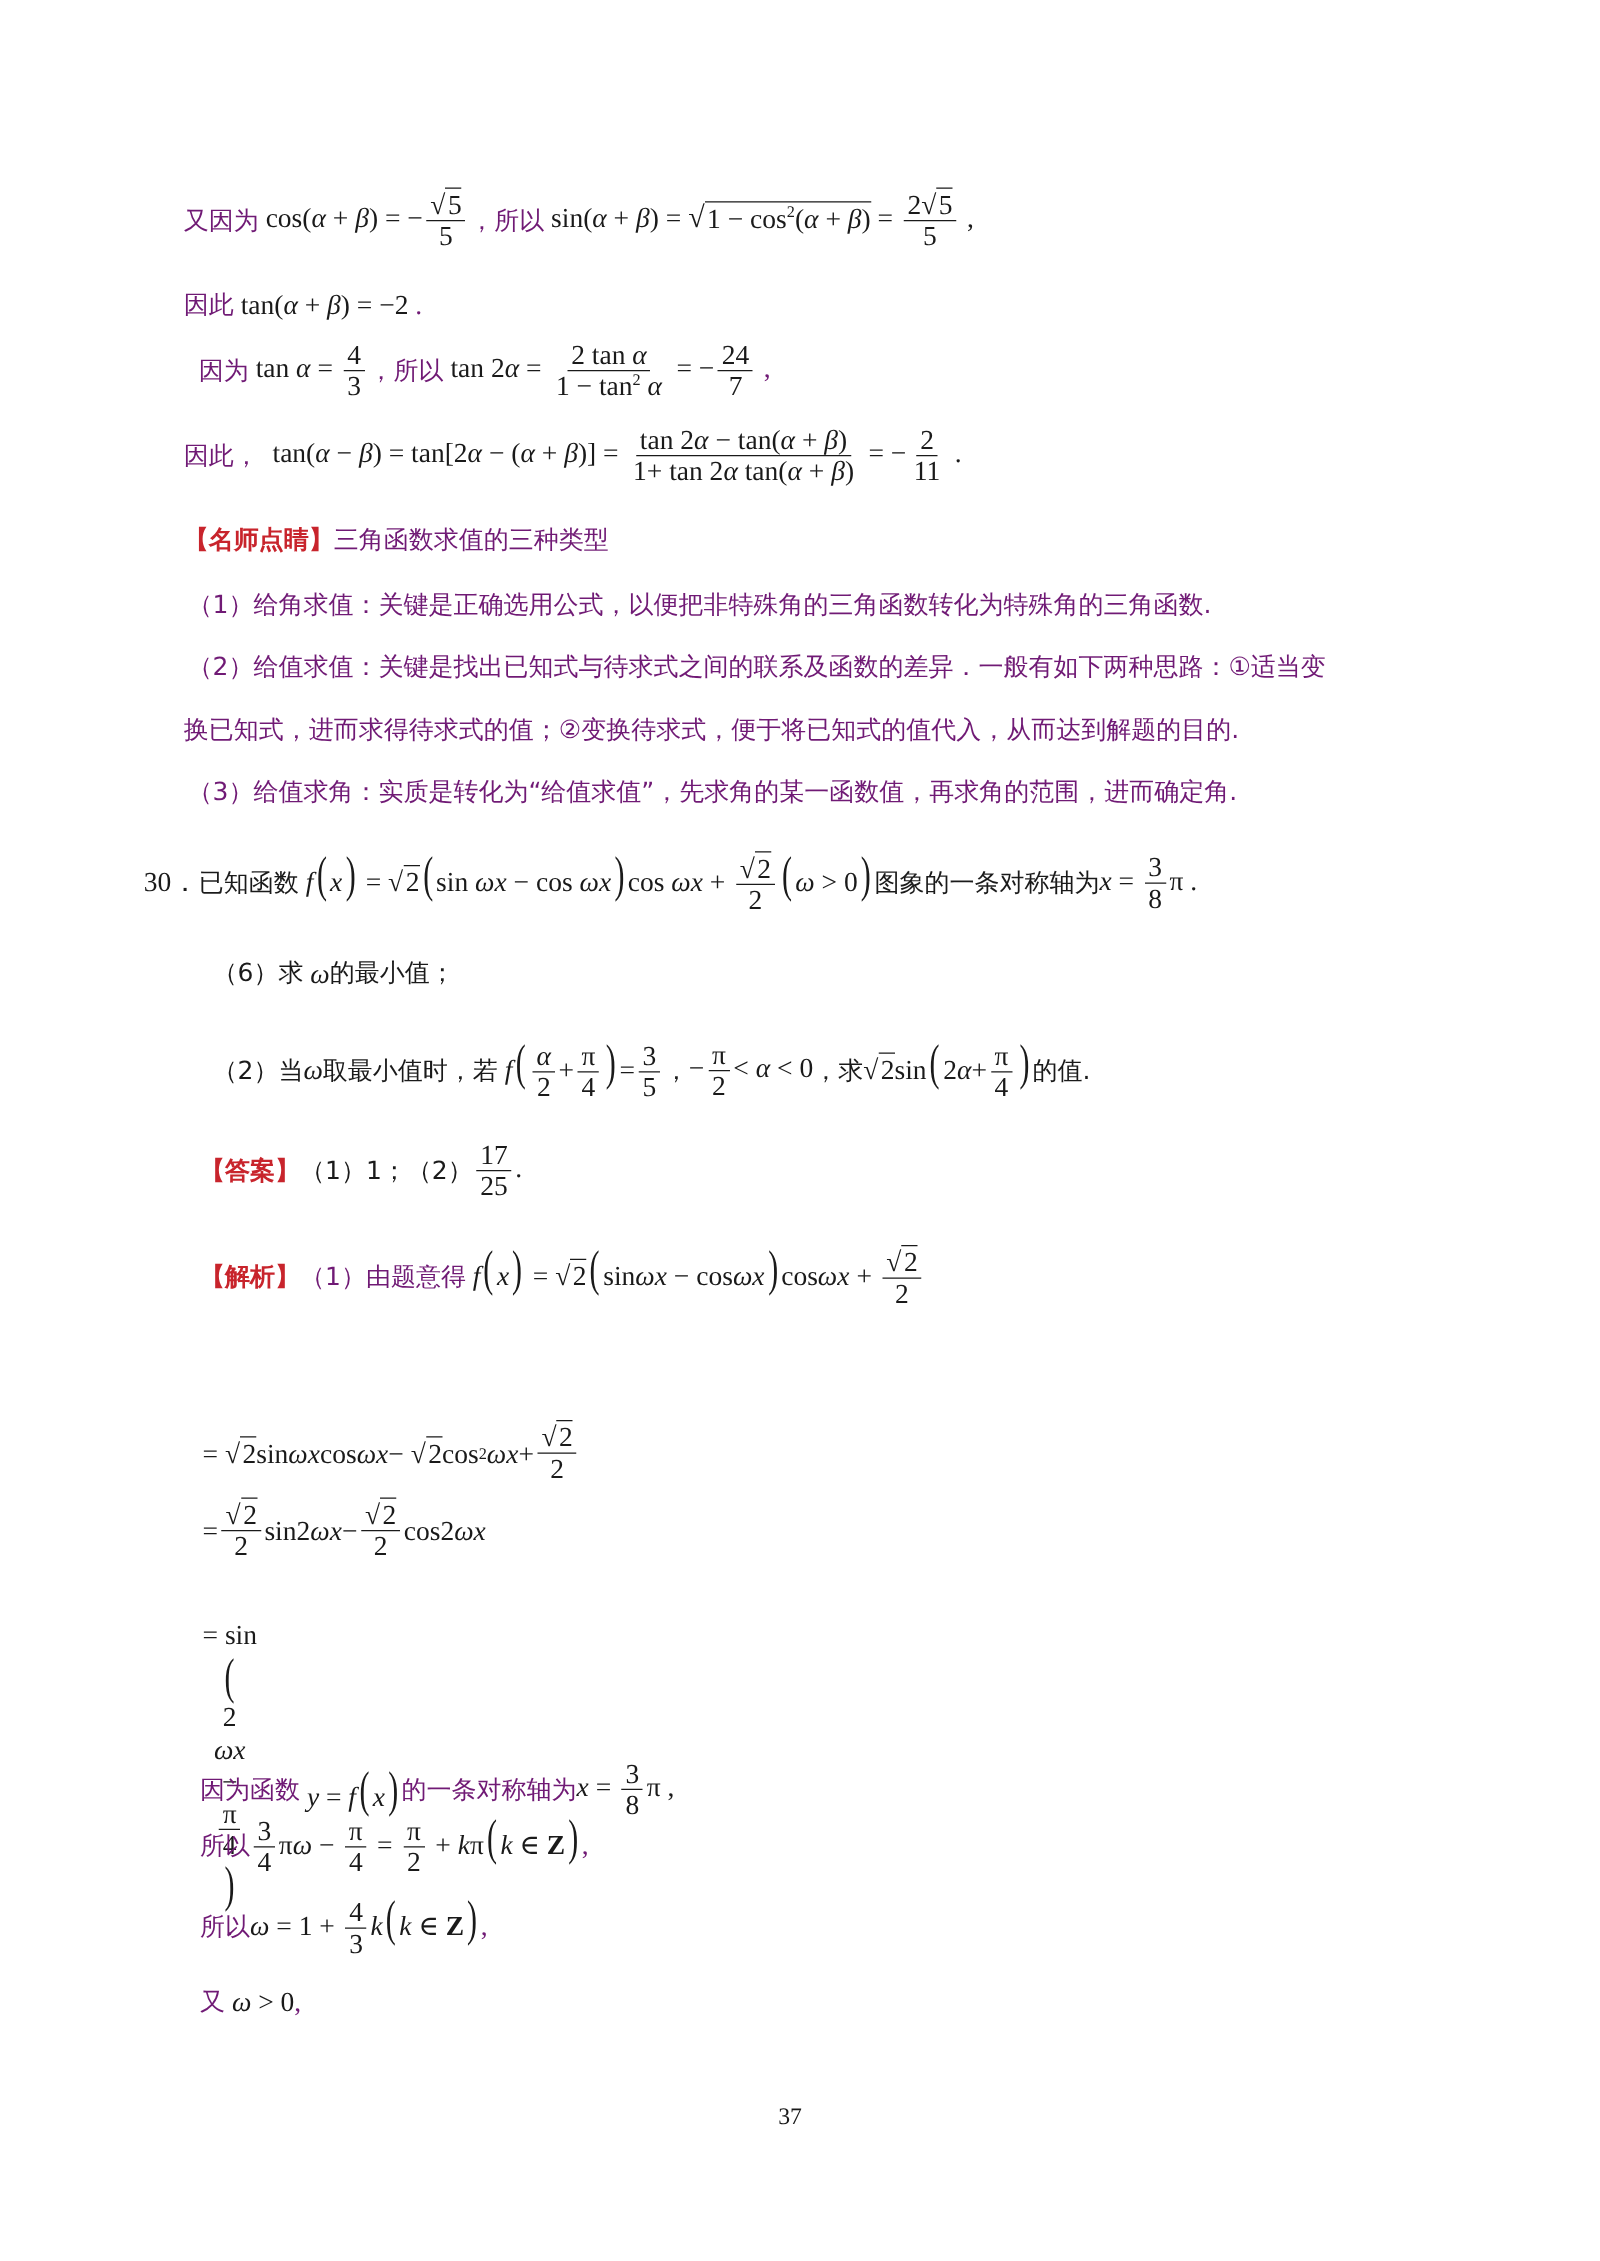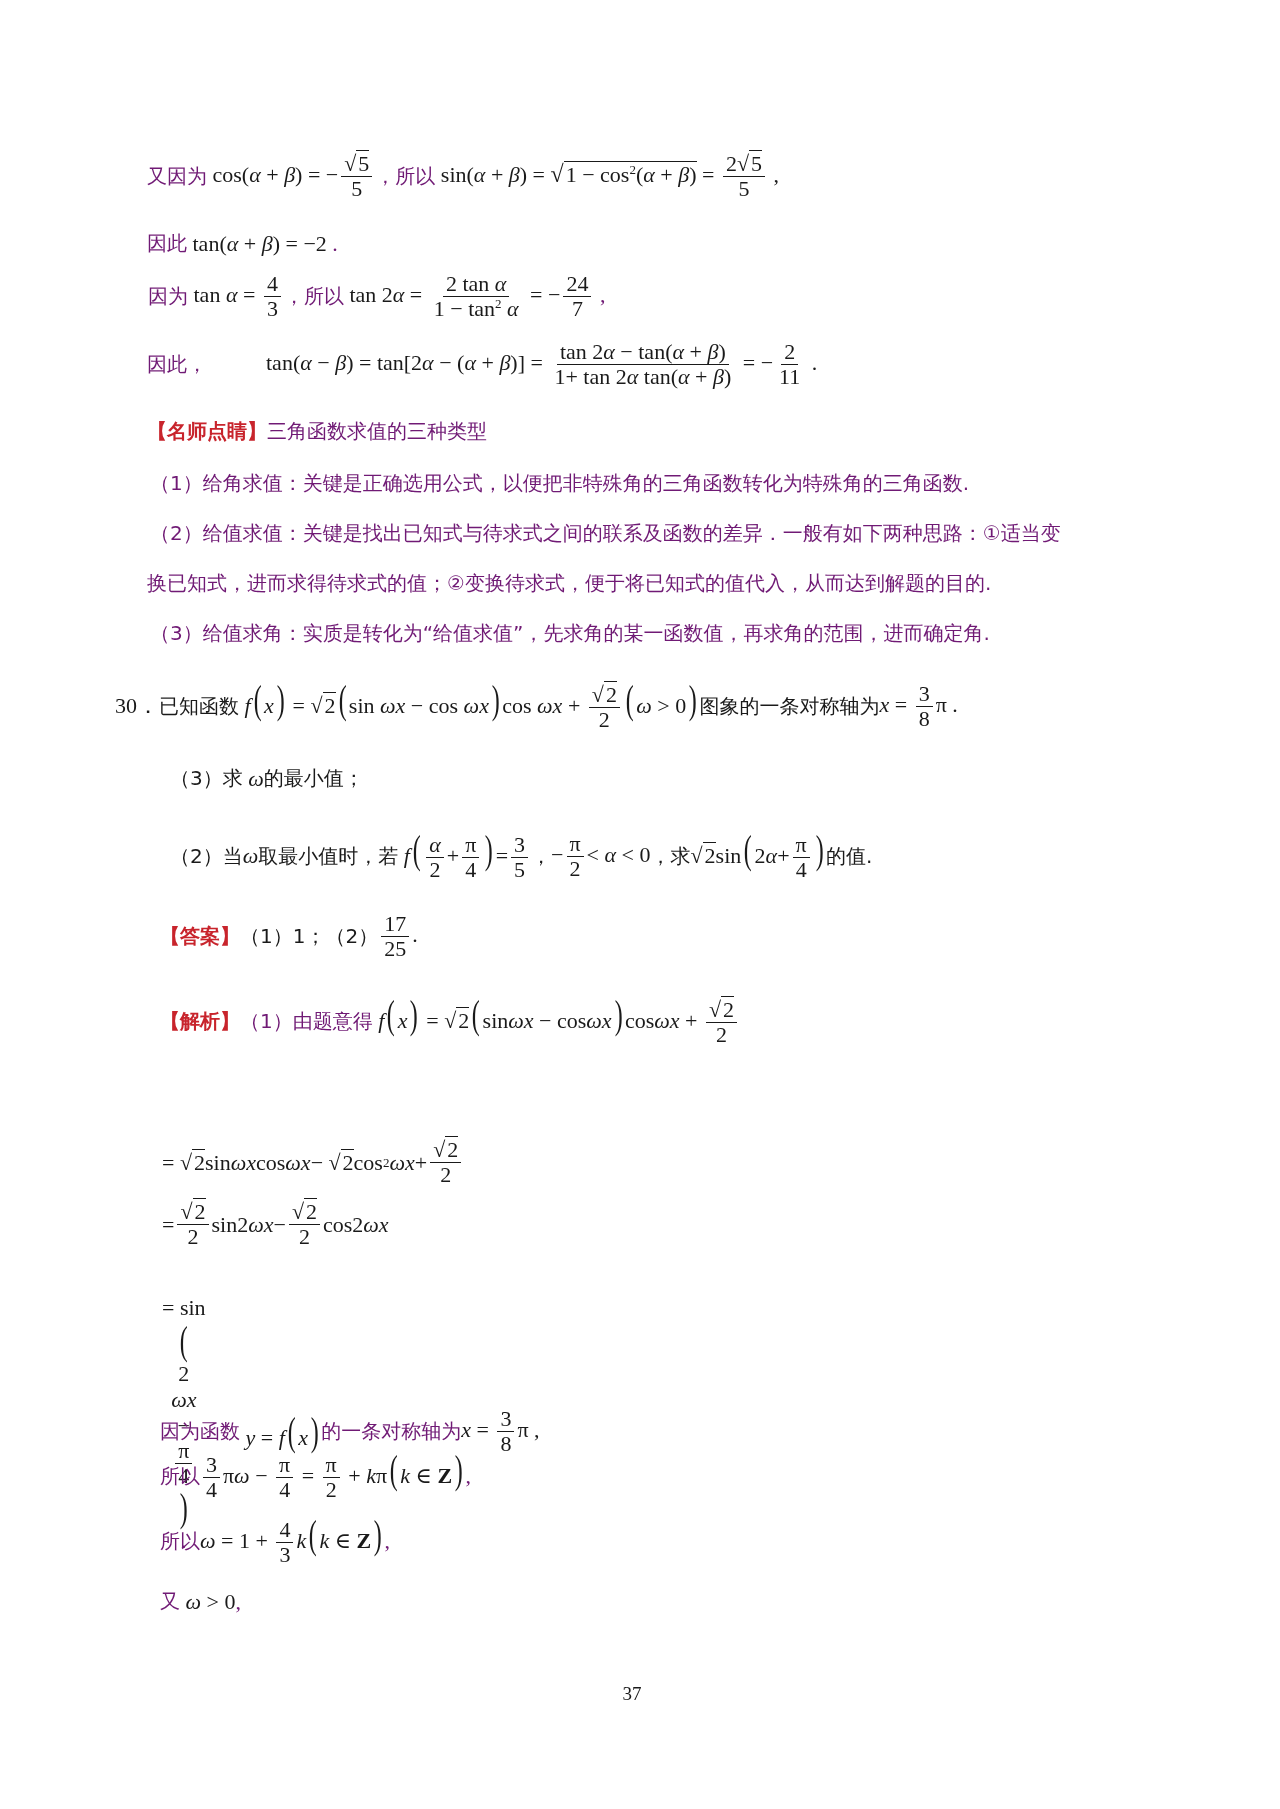--- a/index.html
+++ b/index.html
@@ -34,37 +34,37 @@
         <span class="num">2√<span class="sqrt">5</span></span>
         <span class="den">5</span>
       </span> ,</span>
 </div>
 
 <div class="line" style="top:230px;left:147px;">
   <span class="cn red">因此</span>
   <span class="m">&nbsp;tan(<i>α</i> + <i>β</i>) = −2 <span class="red">.</span></span>
 </div>
 
-<div class="line" style="top:272px;left:148px;">
+<div class="line" style="top:272px;left:159px;">
   <span class="cn red">因为</span>
   <span class="m">&nbsp;tan <i>α</i> = <span class="frac">
         <span class="num">4</span>
         <span class="den">3</span>
       </span></span>
   <span class="cn red">，所以</span>
   <span class="m">&nbsp;tan 2<i>α</i> = <span class="frac">
         <span class="num">2 tan <i>α</i></span>
         <span class="den">1 − tan<sup>2</sup> <i>α</i></span>
       </span> = −<span class="frac">
         <span class="num">24</span>
         <span class="den">7</span>
       </span> <span class="red">,</span></span>
 </div>
 
-<div class="line" style="top:340px;left:147px;gap:48px;">
+<div class="line" style="top:340px;left:147px;">
   <span class="cn red">因此，</span>
   <span class="m">&nbsp;&nbsp;tan(<i>α</i> − <i>β</i>) = tan[2<i>α</i> − (<i>α</i> + <i>β</i>)] = <span class="frac">
         <span class="num">tan 2<i>α</i> − tan(<i>α</i> + <i>β</i>)</span>
         <span class="den">1+ tan 2<i>α</i> tan(<i>α</i> + <i>β</i>)</span>
       </span> = −<span class="frac">
         <span class="num">2</span>
         <span class="den">11</span>
       </span> .</span>
 </div>
 
@@ -85,21 +85,21 @@
         <span class="den">2</span>
       </span><span class="big">(</span><i>ω</i> &gt; 0<span class="big">)</span></span>
   <span class="cn">图象的一条对称轴为</span>
   <span class="m"><i>x</i> = <span class="frac">
         <span class="num">3</span>
         <span class="den">8</span>
       </span>π .</span>
 </div>
 
 <div class="line" style="top:765px;left:170px;">
-  <span class="cn">（3）求</span>
+  <span class="cn">（6）求</span>
   <span class="m it">&nbsp;ω </span>
   <span class="cn">的最小值；</span>
 </div>
 
 <div class="line" style="top:830px;left:170px;">
   <span class="cn">（2）当</span>
   <span class="m it">ω</span>
   <span class="cn">取最小值时，若</span>
   <span class="m">&nbsp;<i>f</i><span class="big">(</span><span class="frac">
         <span class="num"><i>α</i></span>

